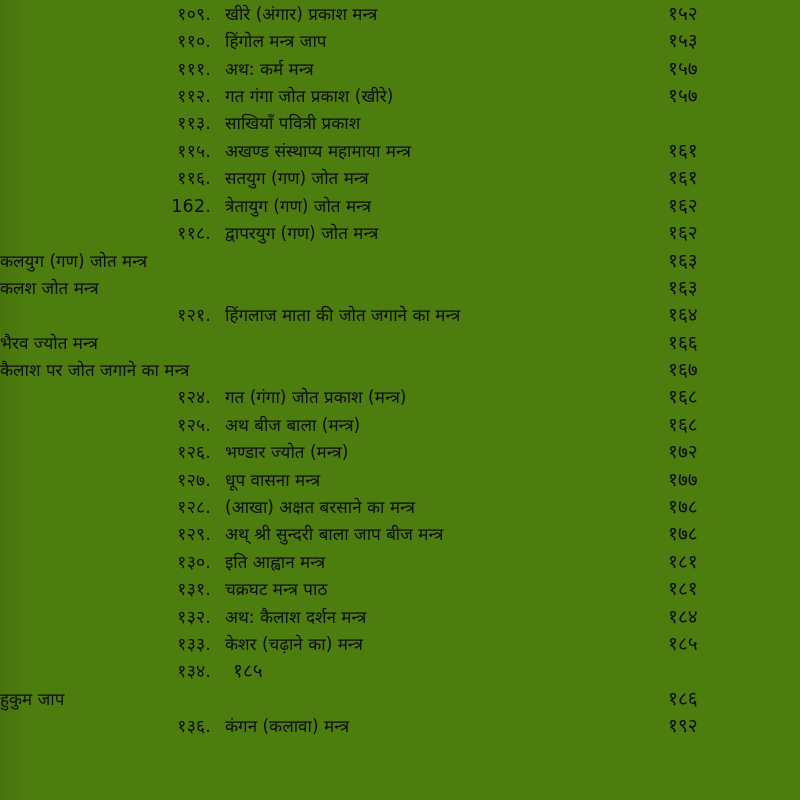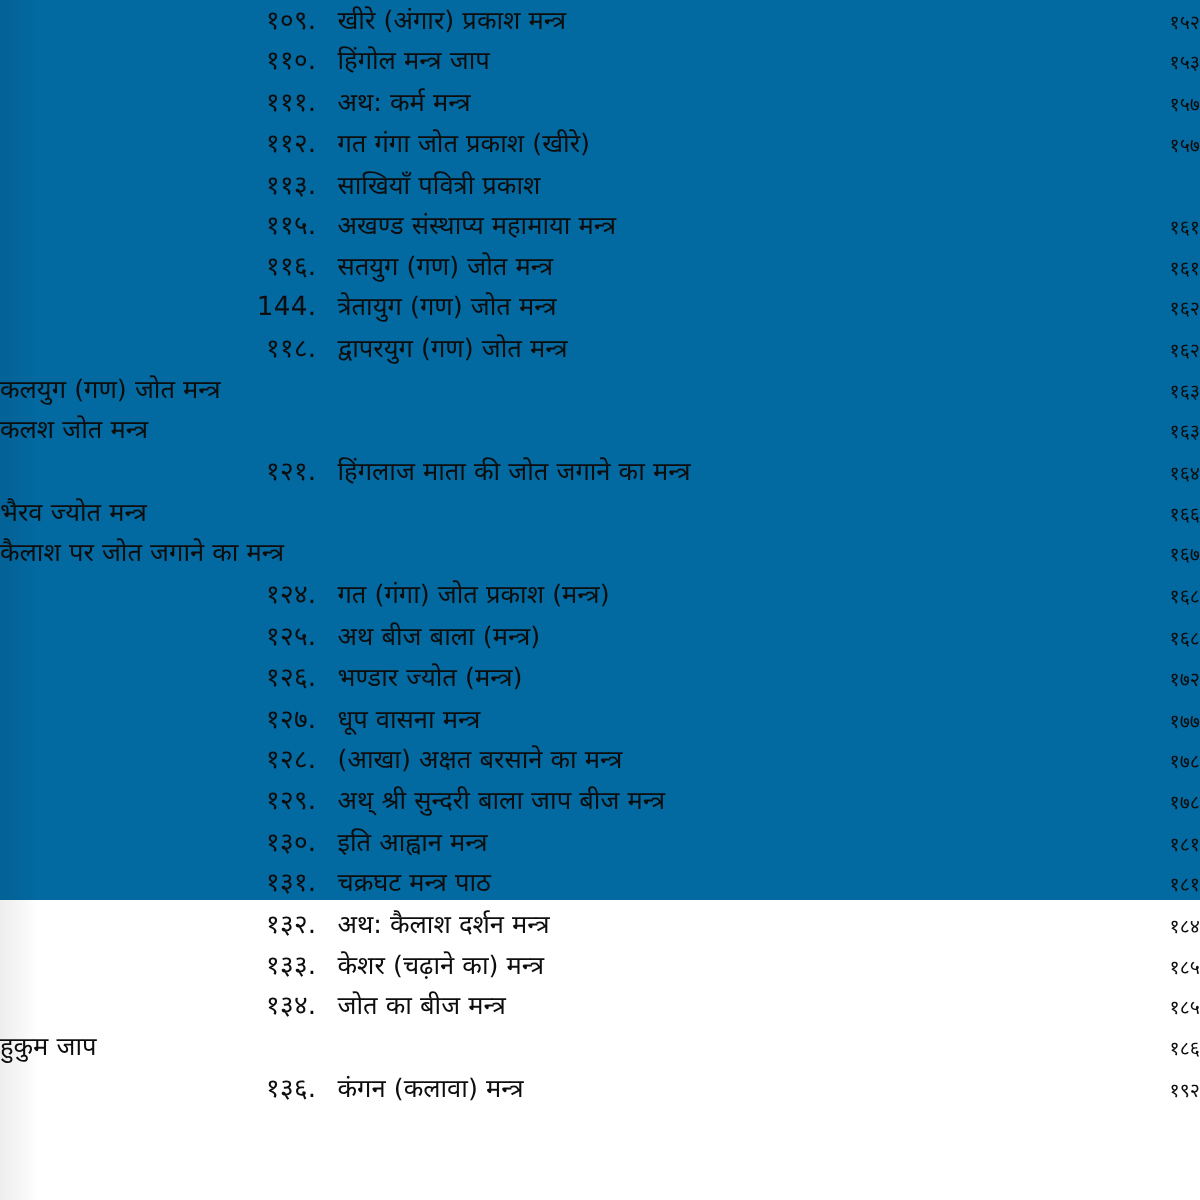--- a/index.html
+++ b/index.html
@@ -10,22 +10,22 @@
   body {
     width: 800px;
     height: 800px;
     font-family: "DejaVu Sans", "Liberation Sans", sans-serif;
     color: #111111;
     overflow: hidden;
   }
   .page {
     position: relative;
     width: 800px;
-    height: 600px;
-    background: #0369a1;
+    height: 800px;
+    background: #4d7c0f;
     box-sizing: border-box;
     padding: 0;
   }
   .toc {
     position: absolute;
     left: 0;
     top: 0;
     width: 800px;
   }
   .toc-row {
@@ -45,24 +45,24 @@
     white-space: nowrap;
   }
   .col-title {
     flex: 1 1 auto;
     font-size: 17px;
     white-space: nowrap;
     padding-left: 0;
   }
   .col-page {
     width: 140px;
-    text-align: right;
+    text-align: left;
     padding-left: 8px;
     box-sizing: border-box;
-    font-size: 13px;
+    font-size: 19px;
     white-space: nowrap;
   }
   .inkish {
     color: #0d0d0d;
   }
   .edge-shadow {
     position: absolute;
     left: 0;
     top: 0;
     width: 26px;
@@ -105,21 +105,21 @@
         <div class="col-num inkish">११५.</div>
         <div class="col-title inkish">अखण्ड संस्थाप्य महामाया मन्त्र</div>
         <div class="col-page inkish">१६१</div>
       </div>
       <div class="toc-row">
         <div class="col-num inkish">११६.</div>
         <div class="col-title inkish">सतयुग (गण) जोत मन्त्र</div>
         <div class="col-page inkish">१६१</div>
       </div>
       <div class="toc-row">
-        <div class="col-num inkish">144.</div>
+        <div class="col-num inkish">162.</div>
         <div class="col-title inkish">त्रेतायुग (गण) जोत मन्त्र</div>
         <div class="col-page inkish">१६२</div>
       </div>
       <div class="toc-row">
         <div class="col-num inkish">११८.</div>
         <div class="col-title inkish">द्वापरयुग (गण) जोत मन्त्र</div>
         <div class="col-page inkish">१६२</div>
       </div>
       <div class="toc-row">
         <div class="col-title inkish">कलयुग (गण) जोत मन्त्र</div>
@@ -187,21 +187,20 @@
         <div class="col-title inkish">अथ: कैलाश दर्शन मन्त्र</div>
         <div class="col-page inkish">१८४</div>
       </div>
       <div class="toc-row">
         <div class="col-num inkish">१३३.</div>
         <div class="col-title inkish">केशर (चढ़ाने का) मन्त्र</div>
         <div class="col-page inkish">१८५</div>
       </div>
       <div class="toc-row">
         <div class="col-num inkish">१३४.</div>
-        <div class="col-title inkish">जोत का बीज मन्त्र</div>
         <div class="col-page inkish">१८५</div>
       </div>
       <div class="toc-row">
         <div class="col-title inkish">हुकुम जाप</div>
         <div class="col-page inkish">१८६</div>
       </div>
       <div class="toc-row">
         <div class="col-num inkish">१३६.</div>
         <div class="col-title inkish">कंगन (कलावा) मन्त्र</div>
         <div class="col-page inkish">१९२</div>

